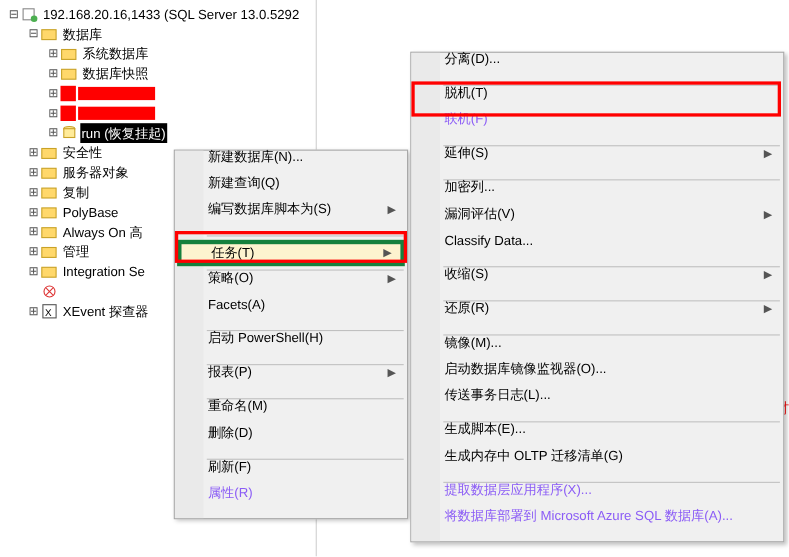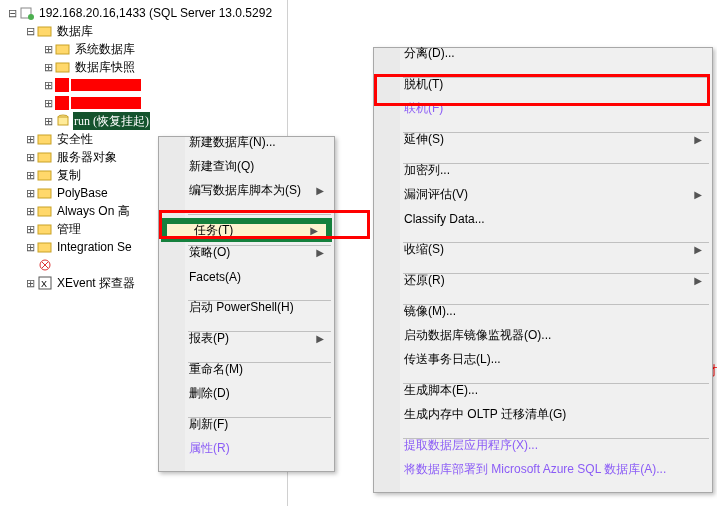--- a/index.html
+++ b/index.html
@@ -41,31 +41,31 @@
   .children { padding-left: 18px; }
 
   .ctx-menu {
     position: absolute;
     background: #f0f0f0;
     border: 1px solid #a8a8a8;
     box-shadow: 2px 2px 4px rgba(0,0,0,.25);
     padding: 2px;
     font-size: 12px;
   }
-  .ctx1 { left: 158px; top: 136px; width: 177px; z-index:10;}
+  .ctx1 { left: 158px; top: 136px; width: 213px; z-index:10;}
   .ctx2 { left: 373px; top: 47px; width: 340px; z-index:20;}
   .mi {
     display: flex;
     align-items: center;
     height: 24px;
     padding: 0 20px 17px 28px;
     position: relative;
     cursor: default;
   }
-  .mi.highlight { background:#fdf3cf; border:6px solid #15803d; height:24px; padding:0 19px 0 27px;}
+  .mi.highlight { background:#fdf3cf; border:4px solid #15803d; height:24px; padding:0 19px 0 27px;}
   .mi.disabled { color:#8b5cf6; }
   .mi .arrow { position:absolute; right:8px; font-size:10px; color:#555;}
   .sep { height:1px; margin:3px 1px 3px 27px; background:#c0c0c0;}
   .iconstrip { position:absolute; left:0; top:0; bottom:0; width:26px; background:#eaeaea;}
   .ctx-menu > .iconstrip + * { position:relative; }
   .mi, .sep { position:relative; z-index:1;}
 
   .redbox {
     position:absolute;
     border:3px solid #f00;
@@ -138,21 +138,21 @@
           <span class="redact"></span>
         </div>
         <div class="node sel">
           <span class="tw">⊞</span>
           <span class="ic">
               <svg width="16" height="16">
                 <ellipse cx="8" cy="4" rx="5" ry="2" fill="#ffeb99" stroke="#c9a227"></ellipse>
                 <rect x="3" y="4" width="10" height="8" fill="#ffeb99" stroke="#c9a227"></rect>
               </svg>
             </span>
-          <span class="lbl" style="color:#fff;background:#14532d;border:none;font-family:Liberation Serif, serif;">run (恢复挂起)</span>
+          <span class="lbl" style="color:#fff;background:#000000;border:none;">run (恢复挂起)</span>
         </div>
       </div>
       <div class="node">
           <span class="tw">⊞</span>
           <span class="ic">
             <svg width="16" height="14">
               <rect x="1" y="3" width="13" height="9" fill="#ffd86b" stroke="#c9a227"></rect>
             </svg>
           </span>
           <span class="lbl">安全性</span>

